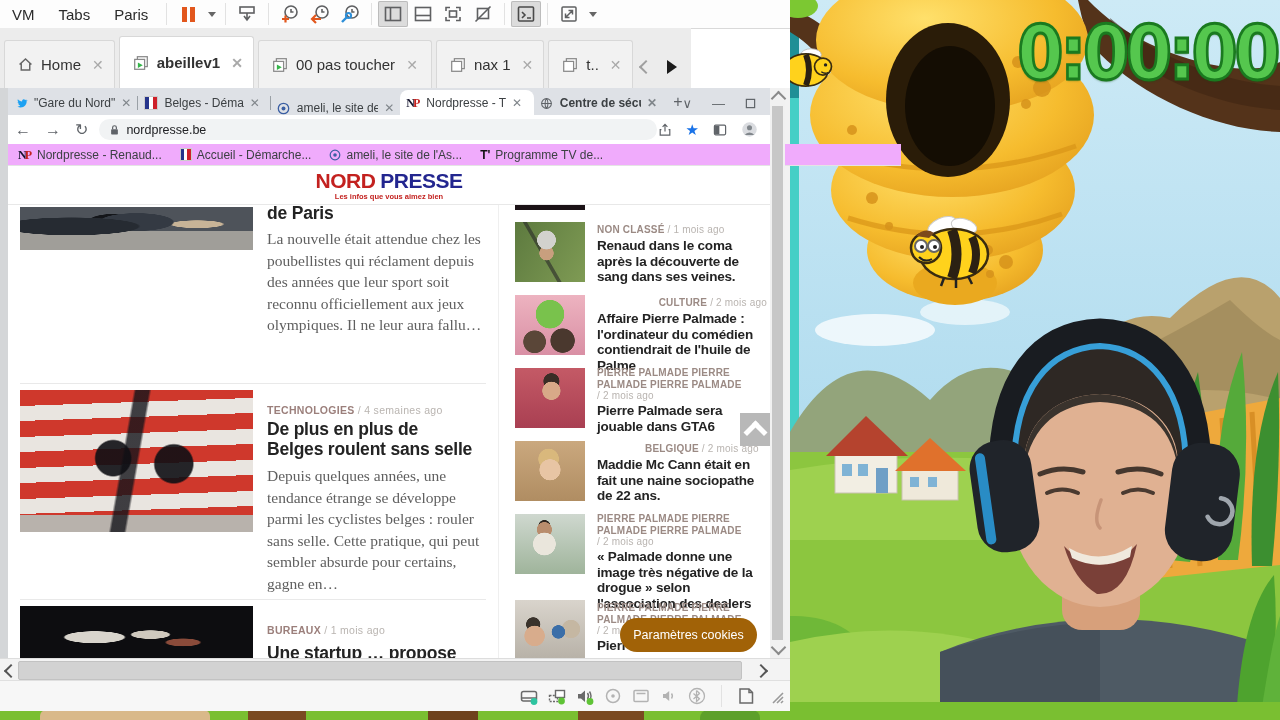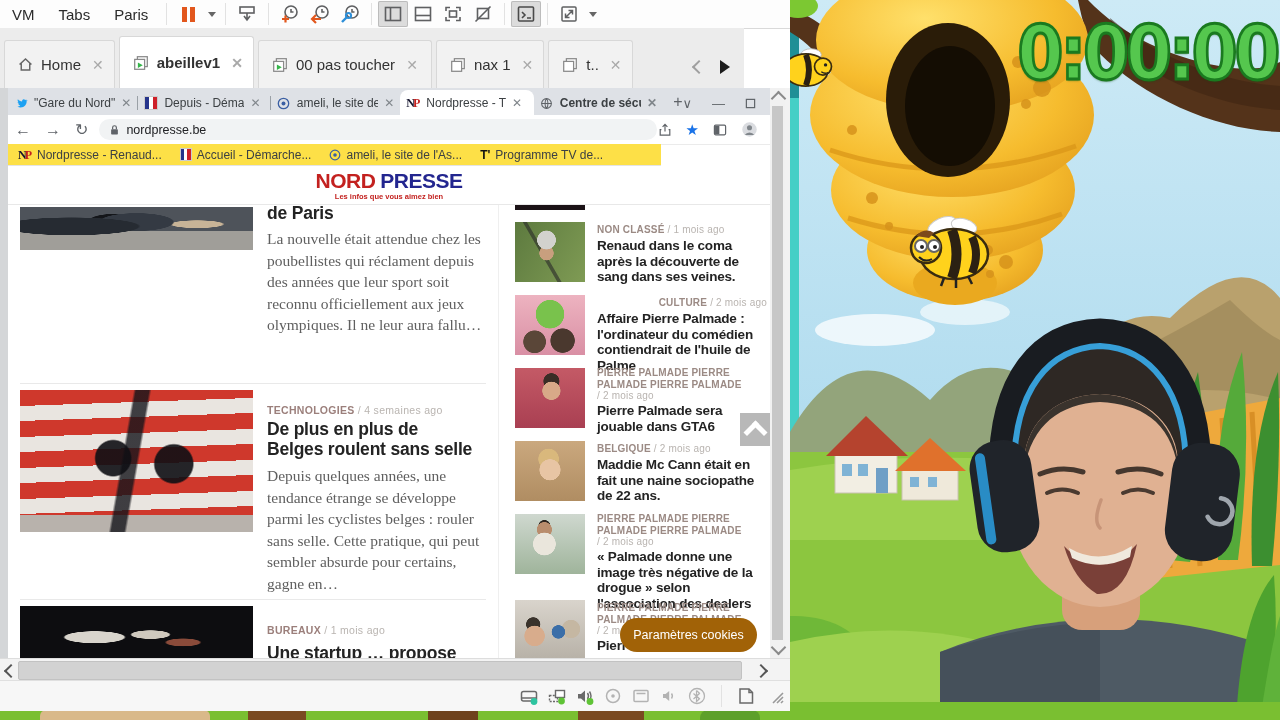--- a/index.html
+++ b/index.html
@@ -18,21 +18,21 @@
   
   .vmw{position:absolute;left:0;top:0;width:790px;height:710px;background:#fff;}
   .menubar{position:absolute;left:0;top:0;width:790px;height:28px;background:#fdfdfd;border-bottom:1px solid #d9d9d9;display:flex;align-items:center;}
   .menu{font-size:15px;color:#2b2b2b;padding:0 12px;cursor:default;}
   .tbsep{width:1px;height:22px;background:#e2e2e2;margin:0 6px;}
   .tbtn{width:30px;height:26px;display:flex;align-items:center;justify-content:center;border-radius:2px;}
   .tbtn.pressed{background:#dcdcdc;box-shadow:inset 0 0 0 1px #bcbcbc;}
   .caret{width:0;height:0;border-left:4px solid transparent;border-right:4px solid transparent;border-top:5px solid #666;margin-left:2px;}
   .pausebar{display:inline-block;width:5px;height:15px;background:#e2571d;margin:0 1.5px;}
 
-  .tabbar{position:absolute;left:0;top:28px;width:744px;height:60px;background:#ececec;border-bottom:1px solid #d2d2d2;display:flex;align-items:flex-end;}
+  .tabbar{position:absolute;left:0;top:28px;width:691px;height:60px;background:#ececec;border-bottom:1px solid #d2d2d2;display:flex;align-items:flex-end;}
   .vmtab{height:47px;display:flex;align-items:center;gap:7px;padding:0 10px 0 12px;background:#f2f2f2;border:1px solid #d8d8d8;border-bottom:none;margin-left:4px;font-size:15px;color:#333;border-radius:3px 3px 0 0;}
   .vmtab.active{background:#fff;font-weight:bold;height:51px;}
   .vmtab .x{color:#a9a9a9;font-size:14px;margin-left:4px;}
   .tabnav{margin-left:auto;display:flex;align-items:center;gap:16px;padding:0 14px 14px 0;}
   .chev-l{width:8px;height:8px;border-left:2px solid #9f9f9f;border-bottom:2px solid #9f9f9f;transform:rotate(45deg);}
   .tri-r{width:0;height:0;border-top:7px solid transparent;border-bottom:7px solid transparent;border-left:10px solid #1c1c1c;}
 
   .display{position:absolute;left:0;top:88px;width:790px;height:570px;background:#cfd1d4;}
   .lgutter{position:absolute;left:0;top:0;width:8px;height:570px;background:#d4d6d8;}
   .redge{position:absolute;left:785px;top:0;width:5px;height:570px;background:#f2f2f2;}
@@ -54,21 +54,21 @@
 
   
   .addr{position:absolute;left:0;top:27px;width:762px;height:29px;background:#fff;display:flex;align-items:center;border-bottom:1px solid #ebebeb;}
   .navic{color:#5f6368;font-size:16px;margin:0 7px;}
   .urlpill{height:21px;flex:1;max-width:555px;background:#f1f3f4;border-radius:11px;display:flex;align-items:center;padding:0 10px;gap:6px;margin-left:4px;}
   .urltext{font-size:12.5px;color:#202124;}
   .addr-right{margin-left:auto;display:flex;align-items:center;gap:13px;padding-right:12px;}
   .star{color:#1a73e8;font-size:15px;}
 
   
-  .bmbar{position:absolute;left:0;top:56px;width:653px;height:22px;background:#fde047;border-bottom:1px solid #e4e4e4;display:flex;align-items:center;gap:18px;padding-left:10px;box-sizing:border-box;}
+  .bmbar{position:absolute;left:0;top:56px;width:893px;height:22px;background:#f0abfc;border-bottom:1px solid #e4e4e4;display:flex;align-items:center;gap:18px;padding-left:10px;box-sizing:border-box;}
   .bm{display:flex;align-items:center;gap:5px;font-size:12px;color:#3c4043;}
 
   
   .page{position:absolute;left:0;top:78px;width:762px;height:492px;background:#fff;overflow:hidden;}
   .site-head{position:absolute;left:0;top:0;width:762px;height:38px;background:#fff;border-bottom:1px solid #e8e8e8;text-align:center;z-index:3;}
   .site-logo{font-family:"Liberation Sans",sans-serif;font-weight:800;font-size:21px;letter-spacing:-0.5px;line-height:24px;margin-top:3px;}
   .site-logo .r{color:#c3211f;} .site-logo .b{color:#23268f;margin-left:5px;margin-top:25px;}
   .site-tag{font-size:7.5px;font-weight:bold;color:#c3211f;line-height:7px;}
   .colrule{position:absolute;left:490px;top:38px;width:1px;height:454px;background:#efefef;}
 
@@ -416,25 +416,25 @@
           </div>
           <span class="ctabsep"></span>
           <div class="ctab" style="width:120px;">
             <span class="fav">
                 <span class="fav-flag">
                   <i style="background:#26348b;"></i>
                   <i style="background:#fff;"></i>
                   <i style="background:#ce2029;"></i>
                 </span>
               </span>
-            <span class="title">Depuis - Déma</span>
+            <span class="title">Belges - Déma</span>
             <span class="x">✕</span>
           </div>
           <span class="ctabsep"></span>
-          <div class="ctab" style="width:118px;">
+          <div class="ctab" style="width:118px;align-items:flex-end;">
             <span class="fav">
               <svg width="13" height="13" viewBox="0 0 20 20">
                   <circle cx="10" cy="10" r="8" fill="none" stroke="#3b5fa3" stroke-width="2"></circle>
                   <circle cx="10" cy="10" r="3" fill="#3b5fa3"></circle>
                 </svg>
             </span>
             <span class="title">ameli, le site de</span>
             <span class="x">✕</span>
           </div>
           <div class="ctab active" style="width:122px;">
@@ -588,21 +588,21 @@
             <div class="side-title" style="top:237px;">Pierre Palmade sera jouable dans GTA6</div>
           </div>
 
           <div class="side-item">
             <div class="thumb" style="top:275px;background:
                 radial-gradient(circle at 50% 48%, #e8c5a4 0 22%, transparent 23%),
                 radial-gradient(circle at 48% 30%, #d9b87c 0 18%, transparent 19%),
                 radial-gradient(circle at 44% 46%, #2f2a26 0 3%, transparent 4%),
                 radial-gradient(circle at 58% 46%, #2f2a26 0 3%, transparent 4%),
                 linear-gradient(#caa87e,#b08d62);"></div>
-            <div class="side-meta" style="top:277px;"><span>BELGIQUE</span> <span class="date">/ 2 mois ago</span></div>
+            <div class="side-meta" style="top:277px;margin-left:48px;"><span>BELGIQUE</span> <span class="date">/ 2 mois ago</span></div>
             <div class="side-title" style="top:291px;">Maddie Mc Cann était en fait une naine sociopathe de 22 ans.</div>
           </div>
 
           <div class="side-item">
             <div class="thumb" style="top:348px;background:
                 radial-gradient(circle at 42% 50%, #eae6dc 0 22%, transparent 23%),
                 radial-gradient(circle at 42% 26%, #b98d6d 0 12%, transparent 13%),
                 radial-gradient(circle at 42% 20%, #2e2620 0 9%, transparent 10%),
                 linear-gradient(#cfd8cf,#9fb49b);"></div>
             <div class="side-meta" style="top:347px;"><span>PIERRE PALMADE PIERRE PALMADE PIERRE PALMADE</span> <span class="date" style="display:block;">/ 2 mois ago</span></div>

